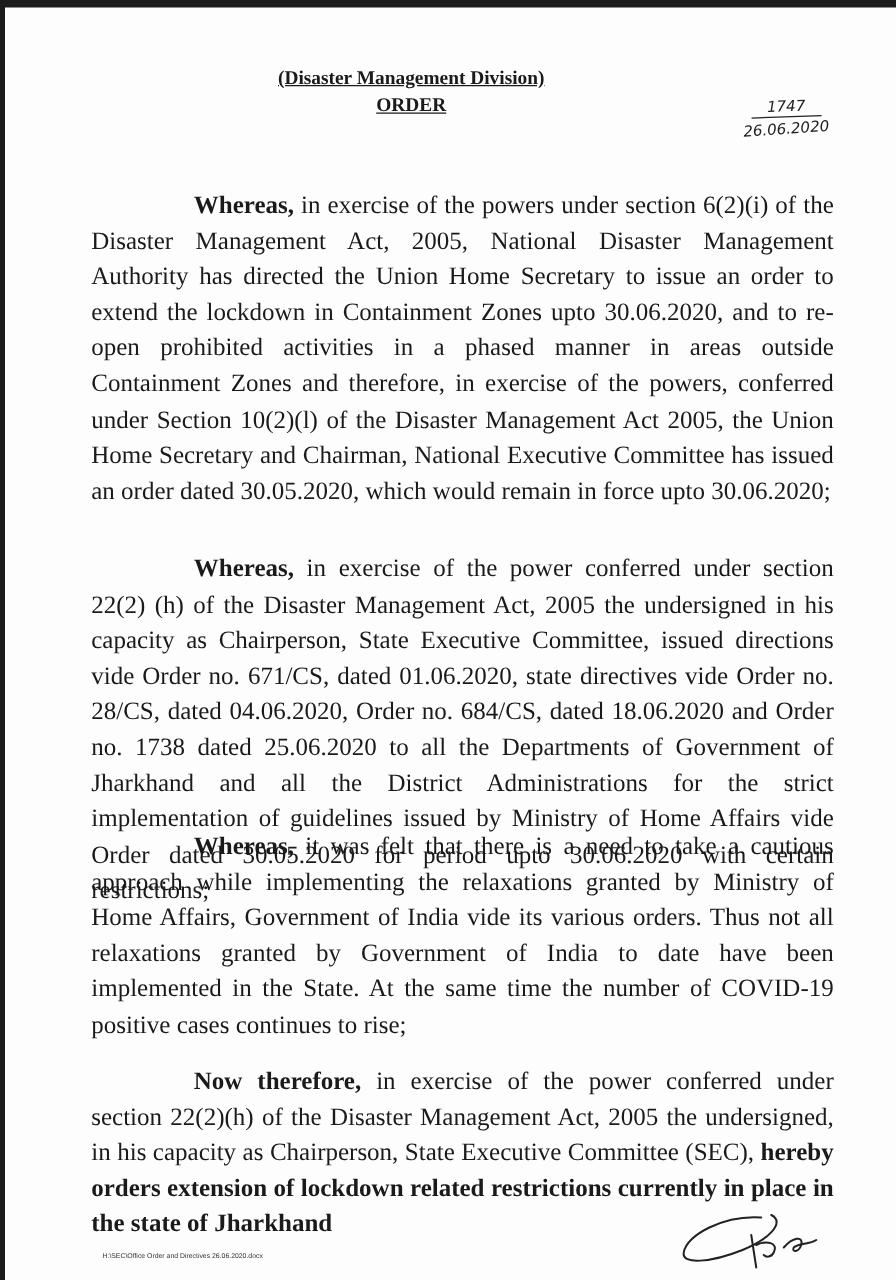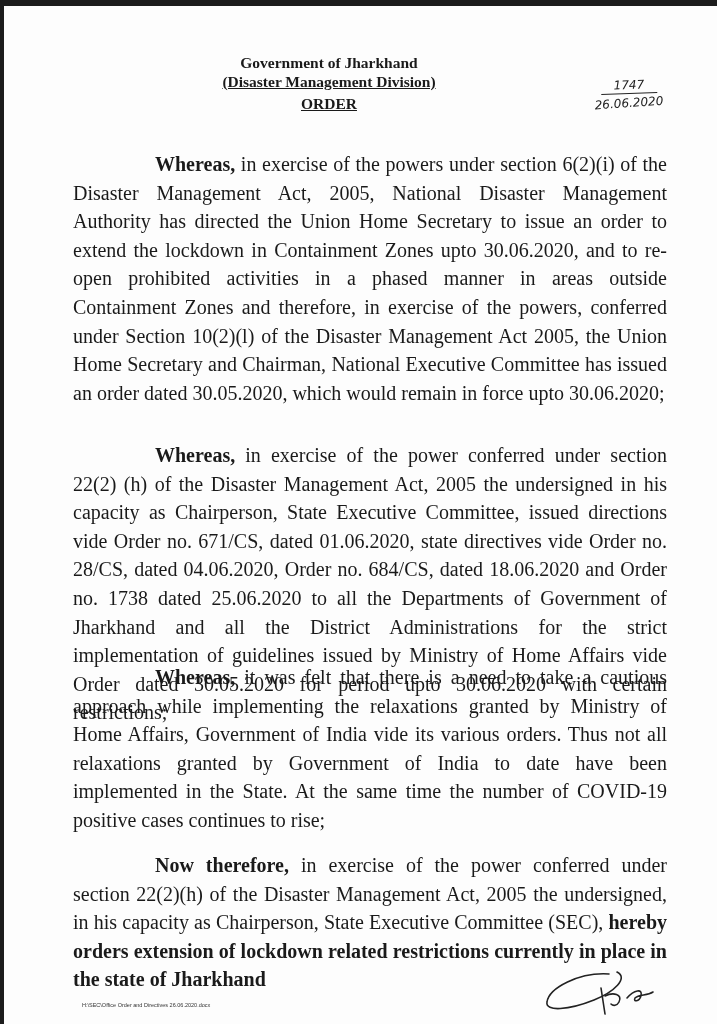--- a/index.html
+++ b/index.html
@@ -40,21 +40,20 @@
     font-family: "Liberation Sans", sans-serif; font-size: 5.5px; color: #333;
   }
   .signature { position: absolute; left: 535px; top: 960px; }
 </style>
 </head>
 <body>
 
 <div class="page">
 
   <div class="header">
-    <div class="l1">Government of Jharkhand</div>
     <div class="l3">(Disaster Management Division)</div>
     <div class="l4">ORDER</div>
   </div>
 
   <div class="refno">
     <span class="num">1747</span>
     <span class="date">26.06.2020</span>
   </div>
 
   <div class="para" id="p1">

